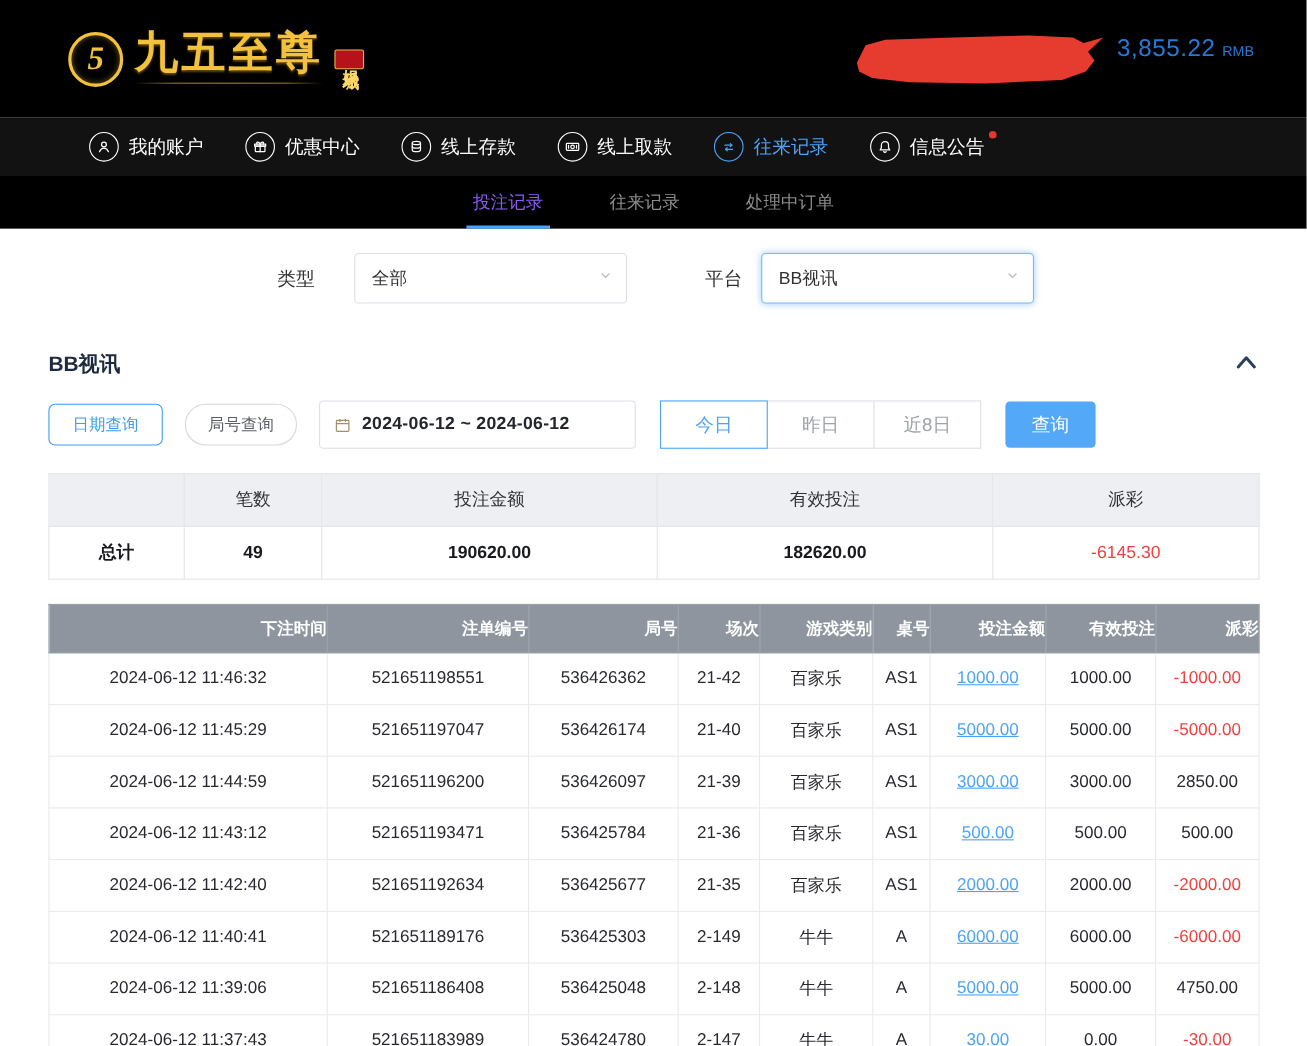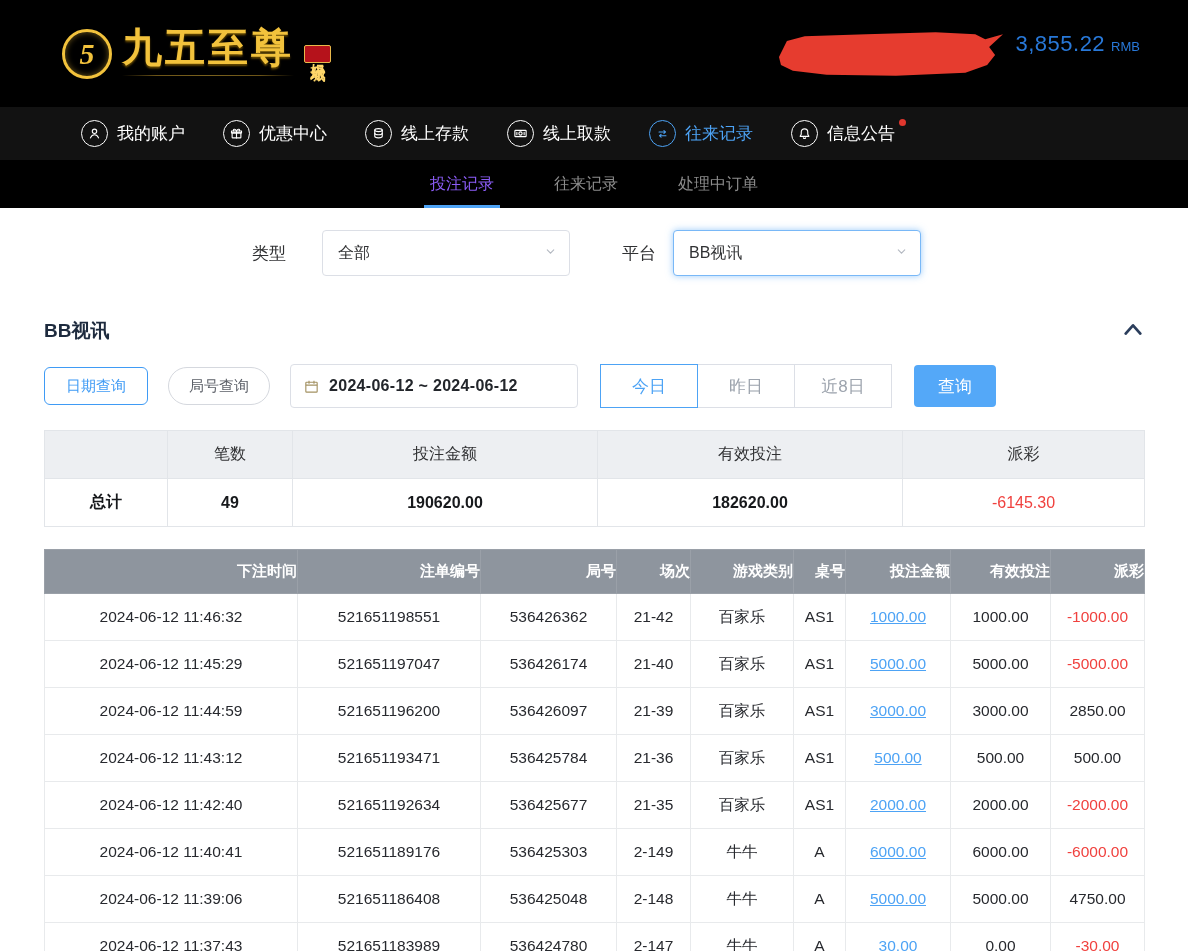--- a/index.html
+++ b/index.html
@@ -42,21 +42,21 @@
   .subtab.active::after { content:""; position:absolute; left:0; right:0; bottom:0; height:3px; background:#4da3f5; }
 
   
   .filter-row { background:#fff; padding:22px 0 24px 252px; display:flex; align-items:center;gap:19px; }
   .filter-label { font-size:17px; color:#303133; margin-right:17px; }
   .select { width:248px; height:46px; border:1px solid #dcdfe6; border-radius:4px; background:#fff;
     display:flex; align-items:center; justify-content:space-between; padding:0 12px 0 15px;
     font-size:16px; color:#303133; cursor:pointer; }
   .select.focused { border-color:#79b8f7; box-shadow:0 0 7px rgba(77,163,245,.55); }
   .select .caret svg { stroke:#b4b9c2; fill:none; stroke-width:2; stroke-linecap:round; }
-  .filter-group2 { margin-left:33px; display:flex; align-items:center; }
+  .filter-group2 { margin-left:52px; display:flex; align-items:center; }
 
   
   .section-head { display:flex; justify-content:space-between; align-items:center; padding:18px 44px 12px; }
   .section-title { font-size:19px; font-weight:bold; color:#1e2b3e; }
   .collapse-icon { cursor:pointer; }
   .collapse-icon svg { stroke:#2b3e5c; fill:none; stroke-width:3; stroke-linecap:round; stroke-linejoin:round; }
 
   
   .toolbar { display:flex; align-items:center; padding:8px 44px 14px; }
   .btn { font-size:15px; background:#fff; cursor:pointer; display:flex; align-items:center; justify-content:center; }

